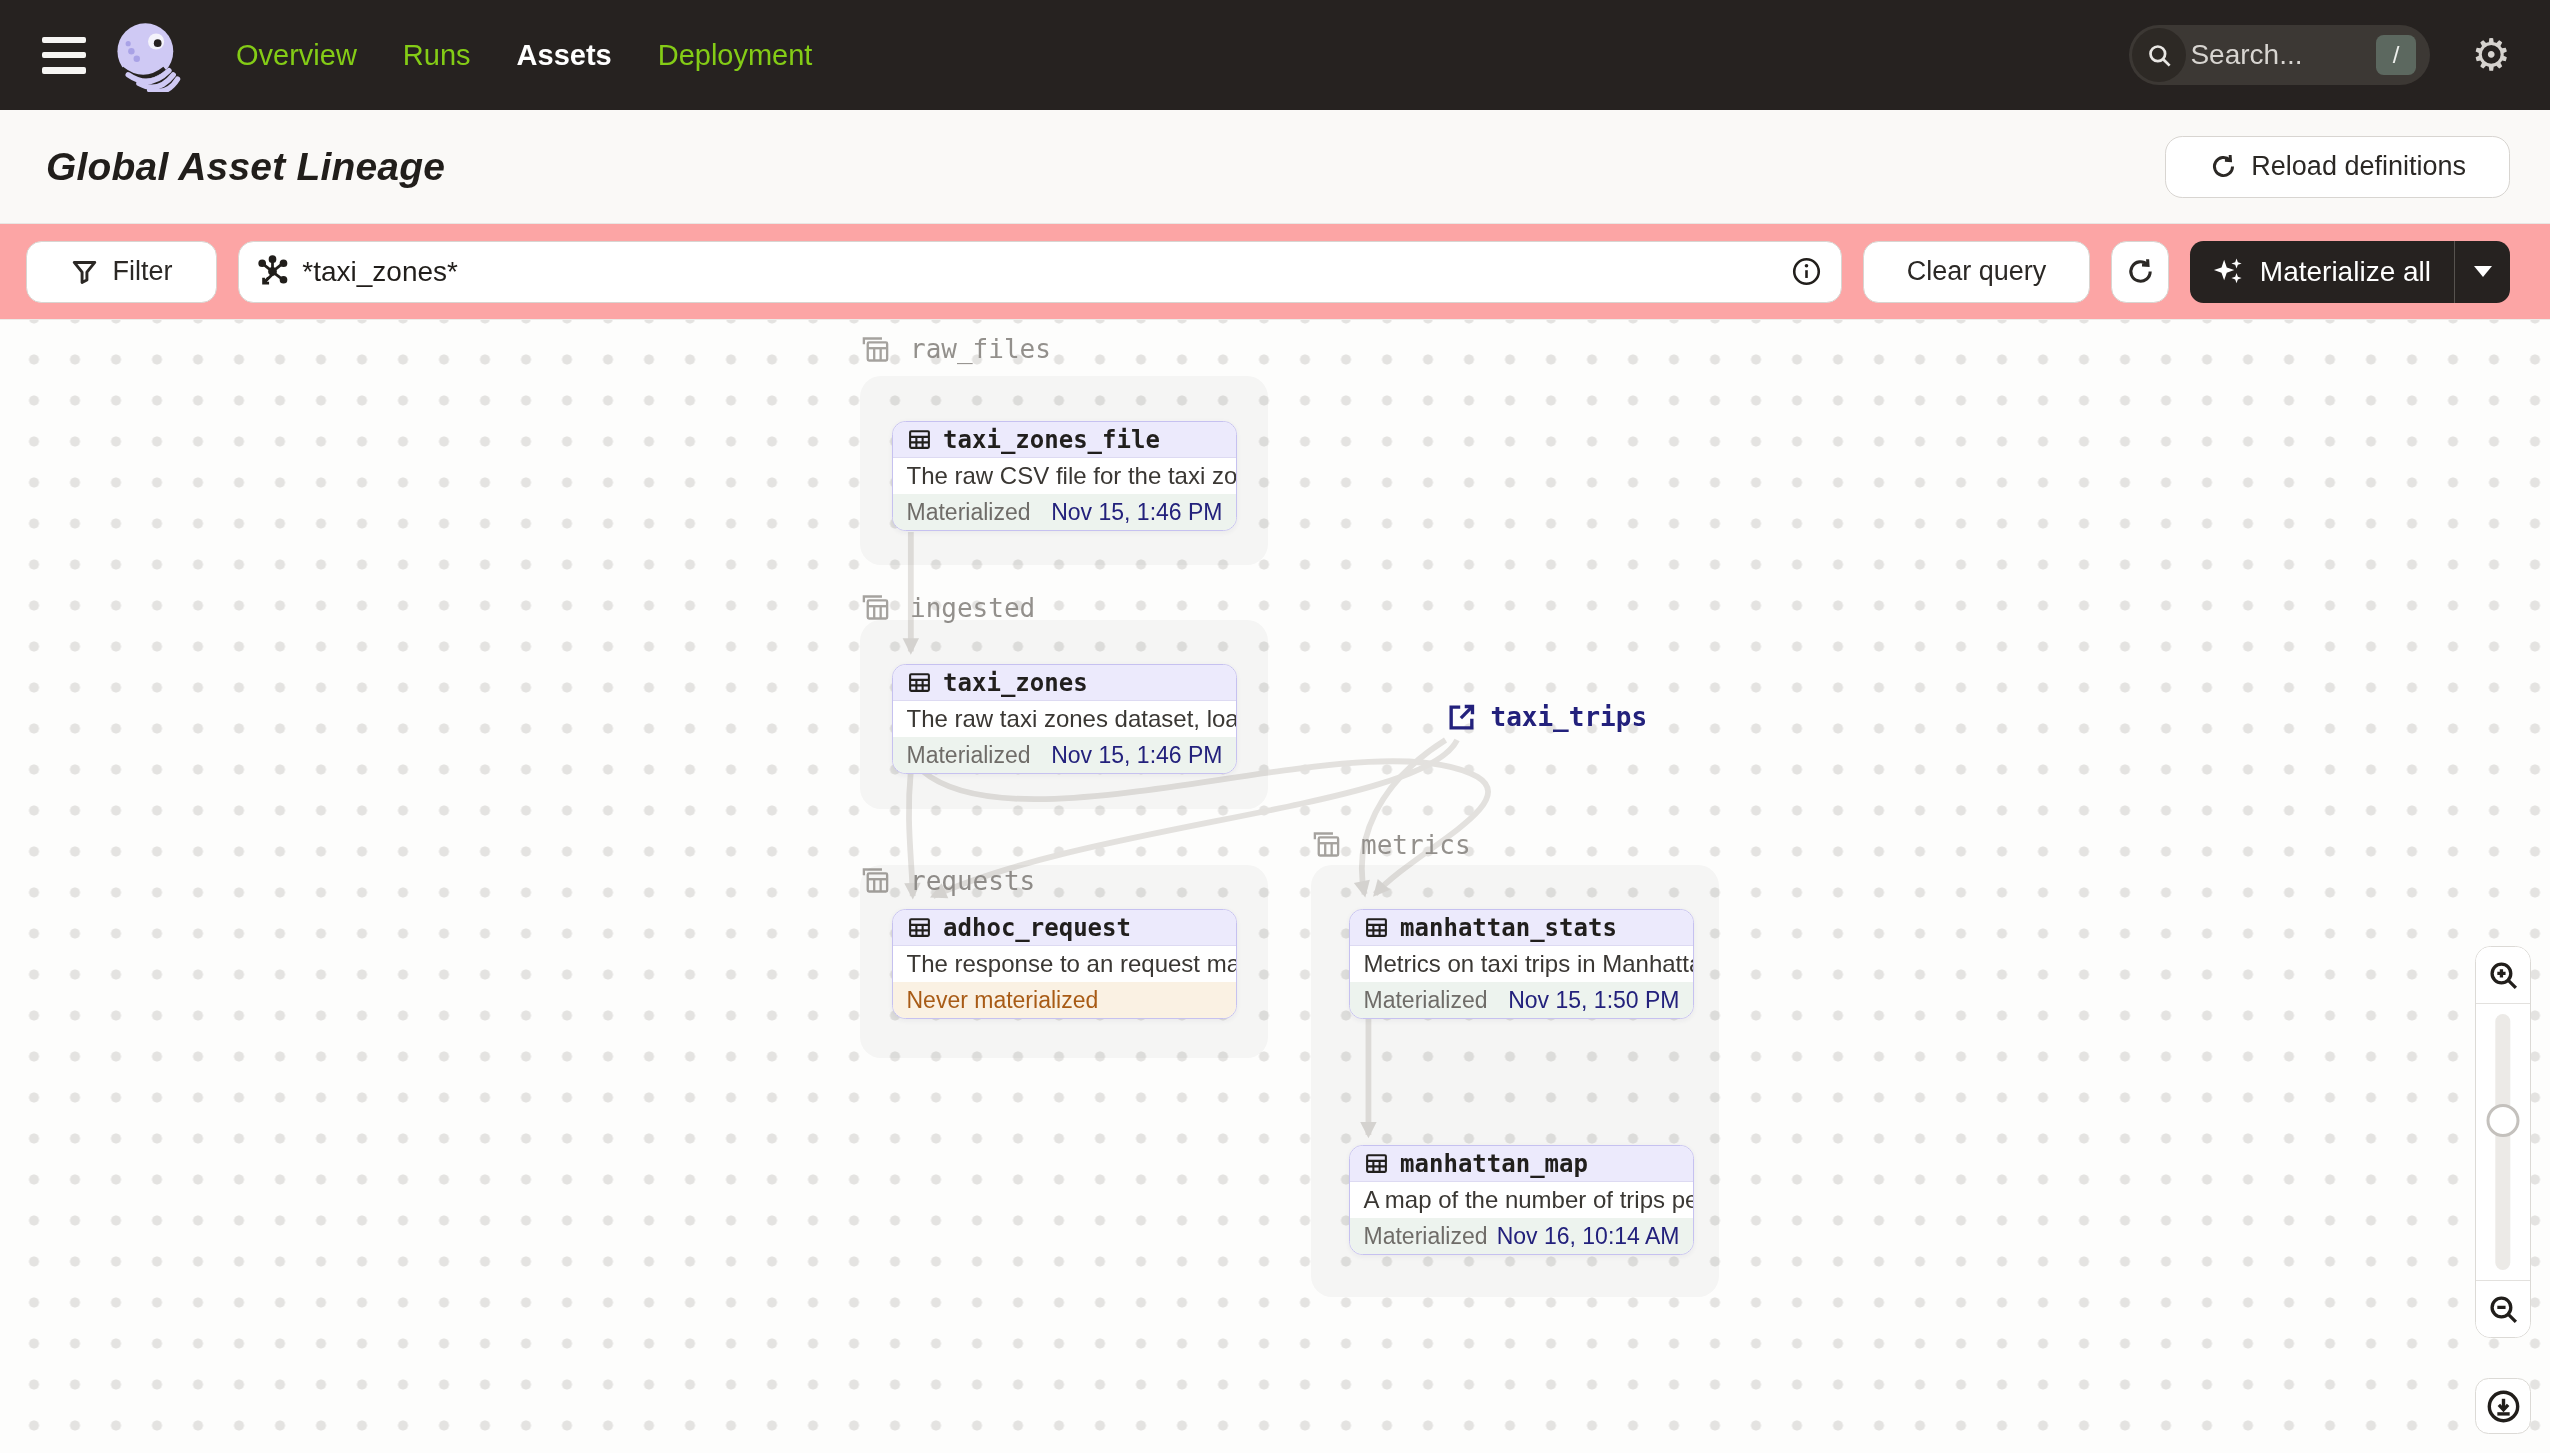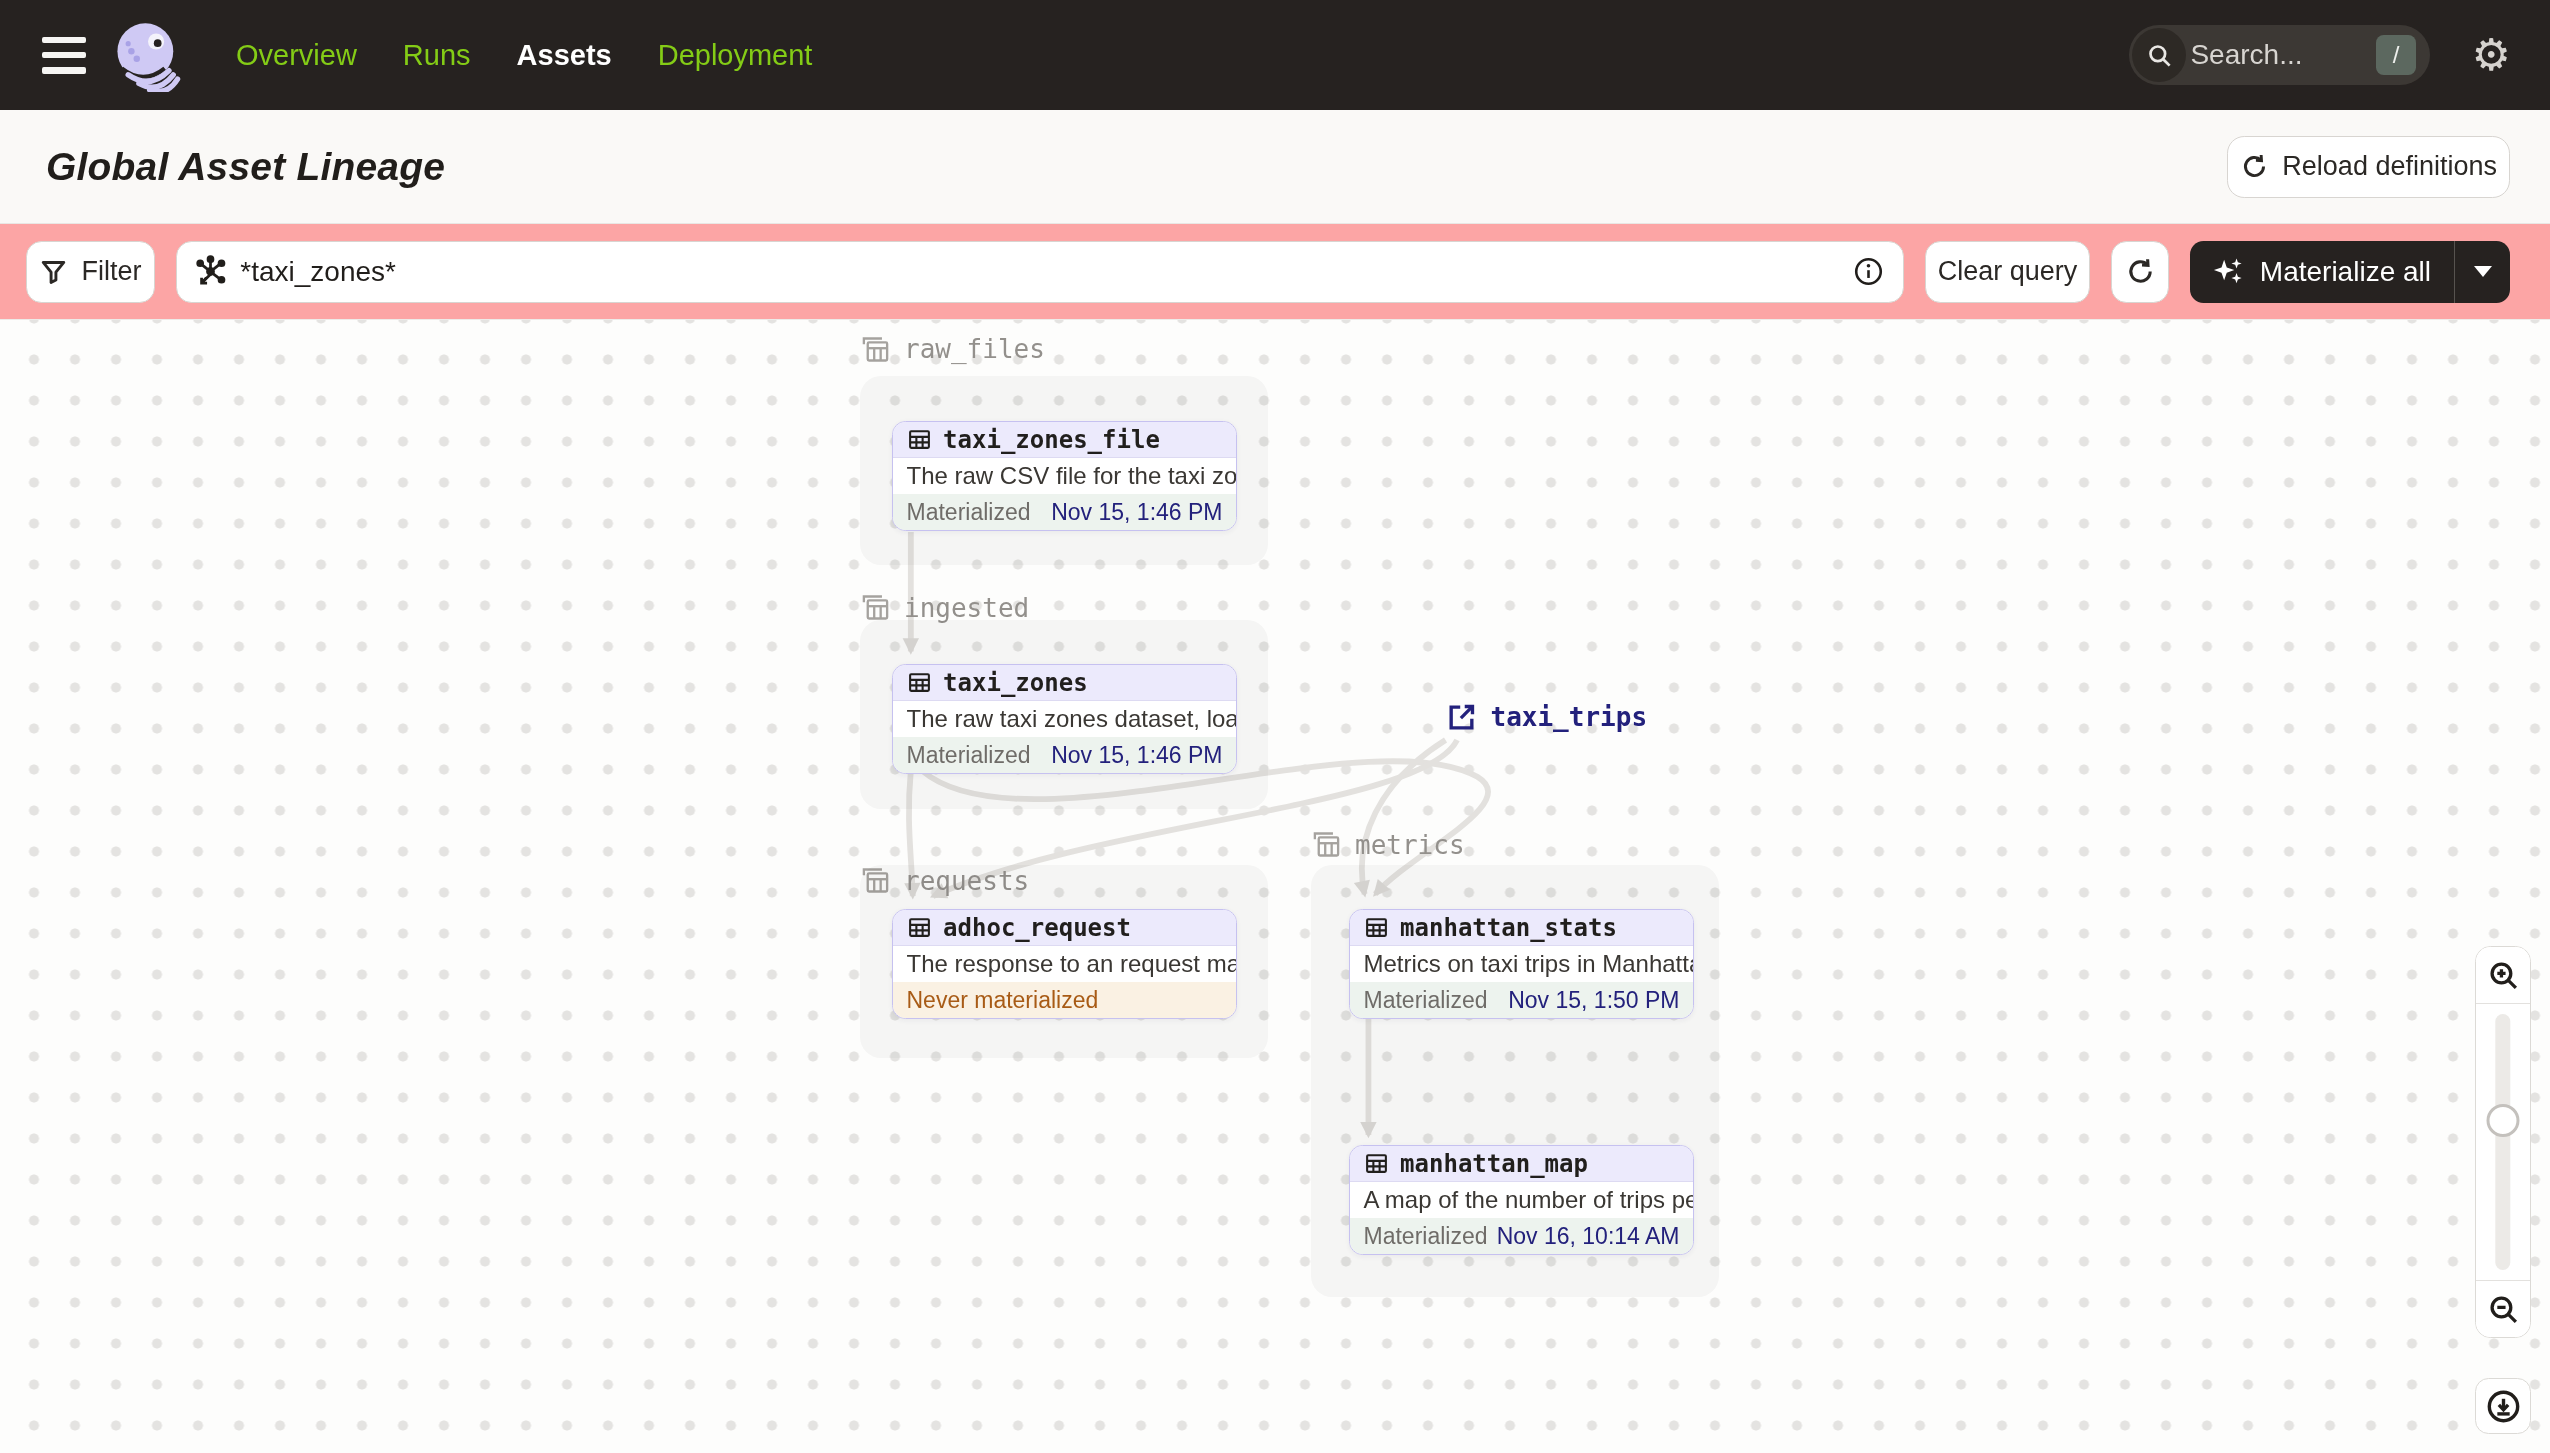--- a/index.html
+++ b/index.html
@@ -18,40 +18,40 @@
   .searchpill { width:301px; height:60px; background:#3c3834; border-radius:31px; display:flex; align-items:center; padding:0 13.5px 0 3.9px; }
   .search-icon-wrap { width:54px; height:54px; border-radius:50%; background:#2d2925; display:flex; align-items:center; justify-content:center; }
   .searchpill input { flex:1; background:transparent; border:none; outline:none; color:#e9e7e4; font-size:28px; padding-left:4px; width:116px; }
   .searchpill input::placeholder { color:#d8d5d1; }
   .kbd-slash { width:40px; height:40px; background:#5c685f; border-radius:7.7px; color:#eef0ed; font-size:24px; display:flex; align-items:center; justify-content:center; }
   .gear { font-size:44px; color:#d6d3cf; line-height:1; cursor:pointer; }
 
   
   .pagehead { height:114px; background:#faf9f7; border-bottom:1px solid #e9e7e4; display:flex; align-items:center; padding:0 40px 0 46px; }
   .pagetitle { font-size:39px; font-weight:700; color:#211e1b; letter-spacing:0.2px;font-style:italic; }
-  .btn { display:inline-flex; align-items:center; gap:13.5px; background:#ffffff; border:1.9px solid #d8d5d1; border-radius:15.4px; height:62px; padding:0 12px; font-size:27px; color:#2b2825; cursor:pointer; }
+  .btn { display:inline-flex; align-items:center; gap:13.5px; background:#ffffff; border:1.9px solid #d8d5d1; border-radius:15.4px; height:62px; padding:0 43px; font-size:27px; color:#2b2825; cursor:pointer; }
   .reload-btn { margin-left:auto; border-radius:17.3px; }
 
   
   .toolbar { height:96px; background:#fca5a5; border-bottom:1px solid #edebe8; display:flex; align-items:center; gap:21px; padding:0 40px 0 26px; }
   .queryinput { flex:1; height:62px; background:#ffffff; border:1.9px solid #d8d5d1; border-radius:15.4px; display:flex; align-items:center; padding:0 19px 0 17.3px; gap:13.5px; }
   .queryinput input { flex:1; border:none; outline:none; font-size:28px; color:#211e1b; background:transparent; }
   .split-btn { display:flex; align-items:stretch; height:62px; border-radius:13.5px; overflow:hidden; background:#262220; color:#fff; cursor:pointer; }
   .split-main { display:flex; align-items:center; gap:13.5px; padding:0 23px 0 21px; font-size:28px; font-weight:500; }
   .split-caret { display:flex; align-items:center; justify-content:center; width:56px; border-left:1px solid #57534f; }
   .caret-down { width:0; height:0; border-left:9.6px solid transparent; border-right:9.6px solid transparent; border-top:11.6px solid #ffffff; }
   .iconbtn { width:58px; justify-content:center; padding:0; }
 
   
   .canvas { position:relative; width:2550px; height:1133px; background:#fdfdfc;
     background-image:radial-gradient(circle, #e4e3e1 4.8px, transparent 5.3px);
     background-size:41px 41px; background-position:13.5px 19px; }
   .edges { position:absolute; inset:0; pointer-events:none; }
 
-  .group-label { position:absolute; display:flex; align-items:center; gap:13px;
+  .group-label { position:absolute; display:flex; align-items:center; gap:19px;
     font-family:"DejaVu Sans Mono", monospace; font-size:26px; color:#93908c; }
   .group-box { position:absolute; background:rgba(40,35,30,0.035); border-radius:21px; }
 
   .asset-node { position:absolute; width:345px; border:1.9px solid #c6c1f0; border-radius:13.5px; overflow:hidden; background:#fff; box-shadow:0 1.9px 4.8px rgba(40,35,80,0.05); cursor:pointer; }
   .node-head { height:36px; background:#eceafc; display:flex; align-items:center; gap:11.6px; padding:0 13.5px; border-bottom:1px solid rgba(90,80,160,0.10); }
   .node-name { font-family:"DejaVu Sans Mono", monospace; font-size:24px; font-weight:700; color:#211f1d; }
   .node-desc { height:36px; background:#ffffff; display:flex; align-items:center; padding:0 13.5px; font-size:24px; color:#3a3733; white-space:nowrap; overflow:hidden; }
   .node-status { height:36px; display:flex; align-items:center; justify-content:space-between; padding:0 13.5px; font-size:23px; }
   .node-status.materialized { background:#edf3ee; }
   .node-status.never { background:#faf1e3; }

